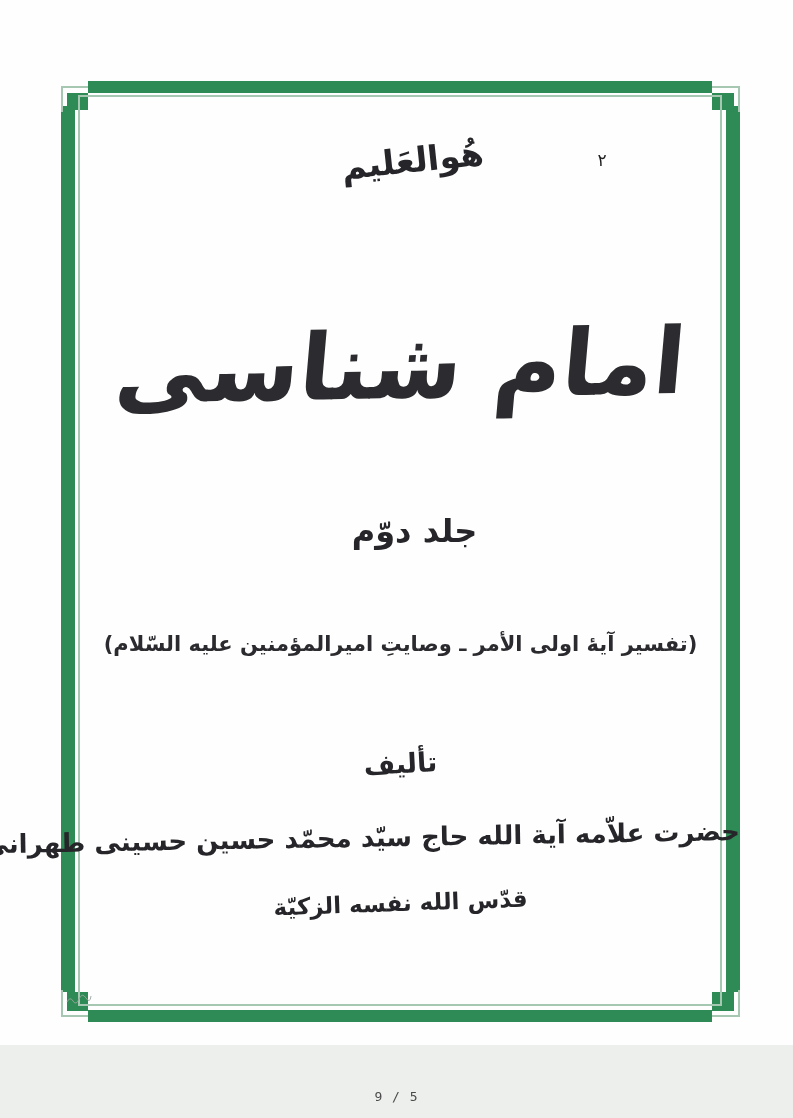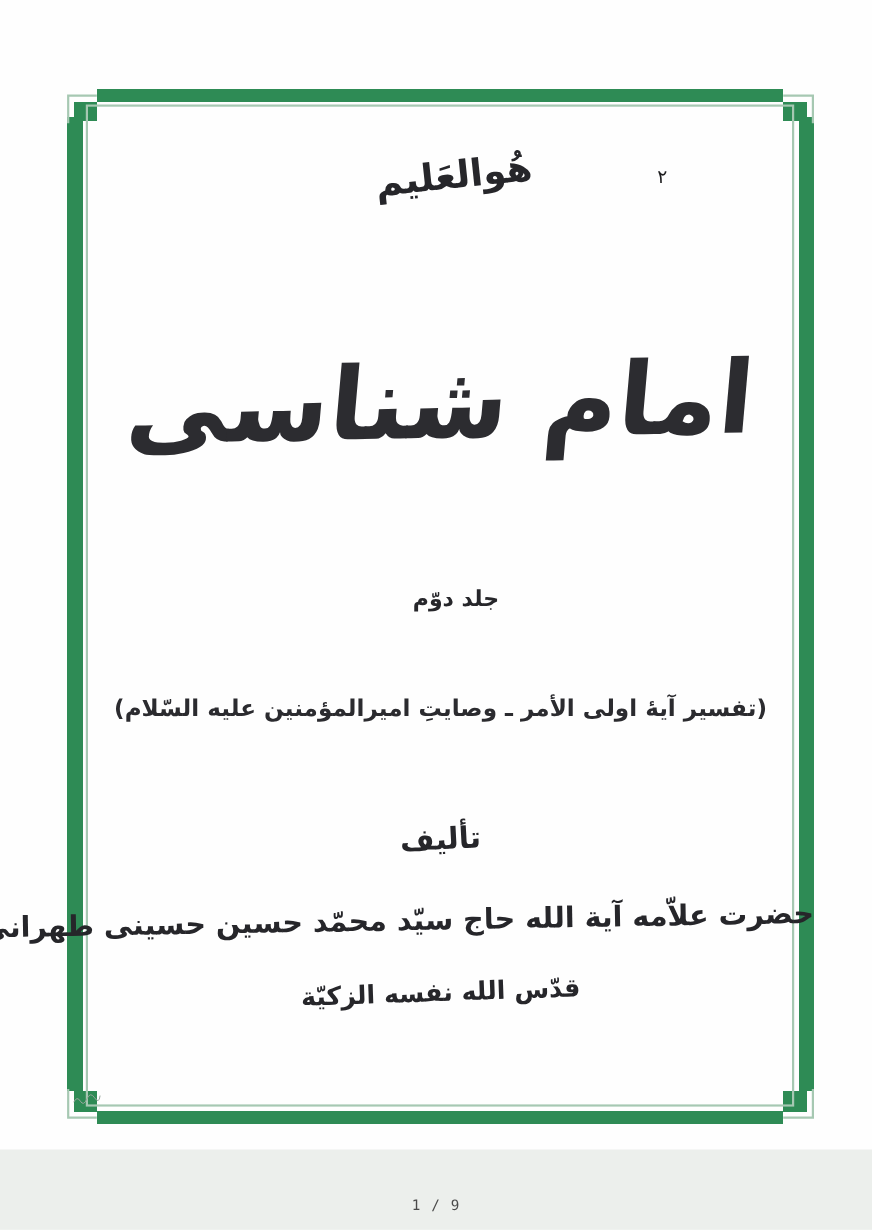--- a/index.html
+++ b/index.html
@@ -32,21 +32,21 @@
     font-size: 34px; font-weight: bold;
     transform: rotate(-6deg);
   }
   .book-title {
     top: 282px;
     font-size: 92px; font-weight: bold;
     line-height: 170px;
     color: #2c2c30;
     transform: skewX(-6deg) rotate(-1deg);
   }
-  .volume { top: 532px; font-size: 20px; font-weight: bold; margin-left: 28px; }
+  .volume { top: 512px; font-size: 32px; font-weight: bold; margin-left: 28px; }
   .subtitle { top: 632px; font-size: 21px; font-weight: bold; color: #2b2b2f; }
   .byline { top: 748px; font-size: 27px; font-weight: bold; transform: rotate(-3deg); }
   .author { top: 822px; font-size: 26px; font-weight: bold; transform: rotate(-1deg); }
   .blessing { top: 890px; font-size: 23px; font-weight: bold; transform: rotate(-2deg); }
 
   .viewer-footer {
     position: absolute; left: 0; top: 1045px; width: 793px; height: 73px;
   }
   .page-indicator {
     position: absolute; left: 0; right: 0; top: 44px;
@@ -97,16 +97,16 @@
     <div class="txt invocation">هُوالعَلیم</div>
     <div class="txt book-title">امام شناسی</div>
     <div class="txt volume">جلد دوّم</div>
     <div class="txt subtitle">(تفسیر آیهٔ اولی الأمر ـ وصایتِ امیرالمؤمنین علیه السّلام)</div>
     <div class="txt byline">تألیف</div>
     <div class="txt author">حضرت علاّمه آیة الله حاج سیّد محمّد حسین حسینی طهرانی</div>
     <div class="txt blessing">قدّس الله نفسه الزکیّة</div>
   </div>
 
   <div class="viewer-footer">
-    <div class="page-indicator">1 / 9</div>
+    <div class="page-indicator">9 / 5</div>
   </div>
 
 </div>
 
 </body></html>

